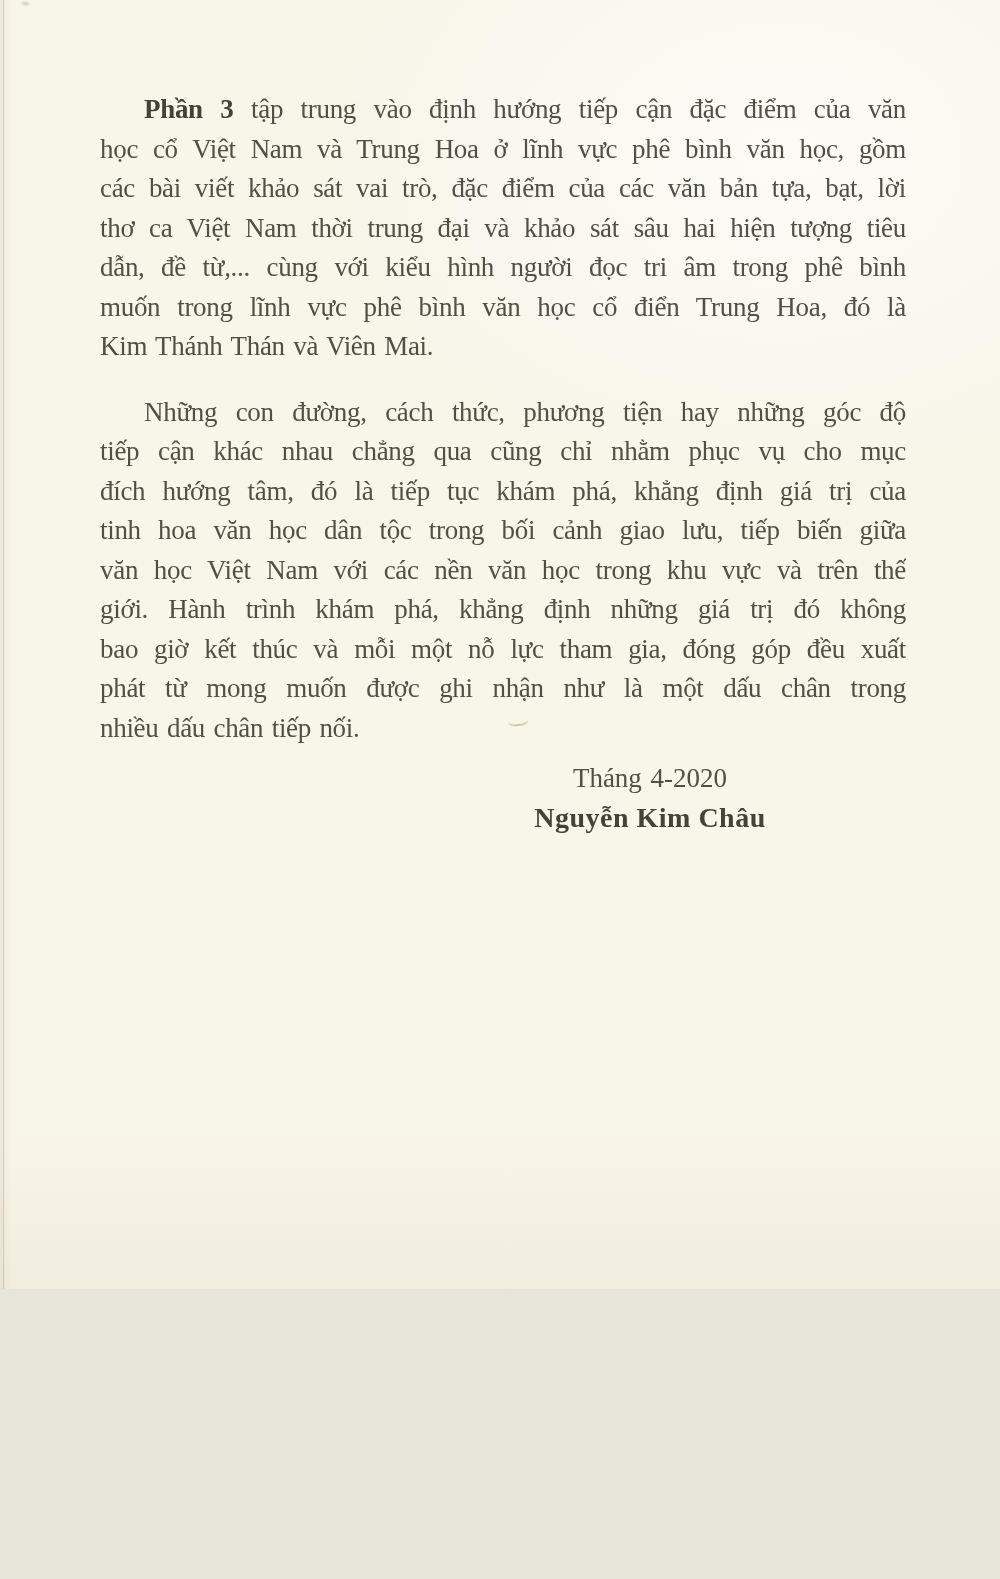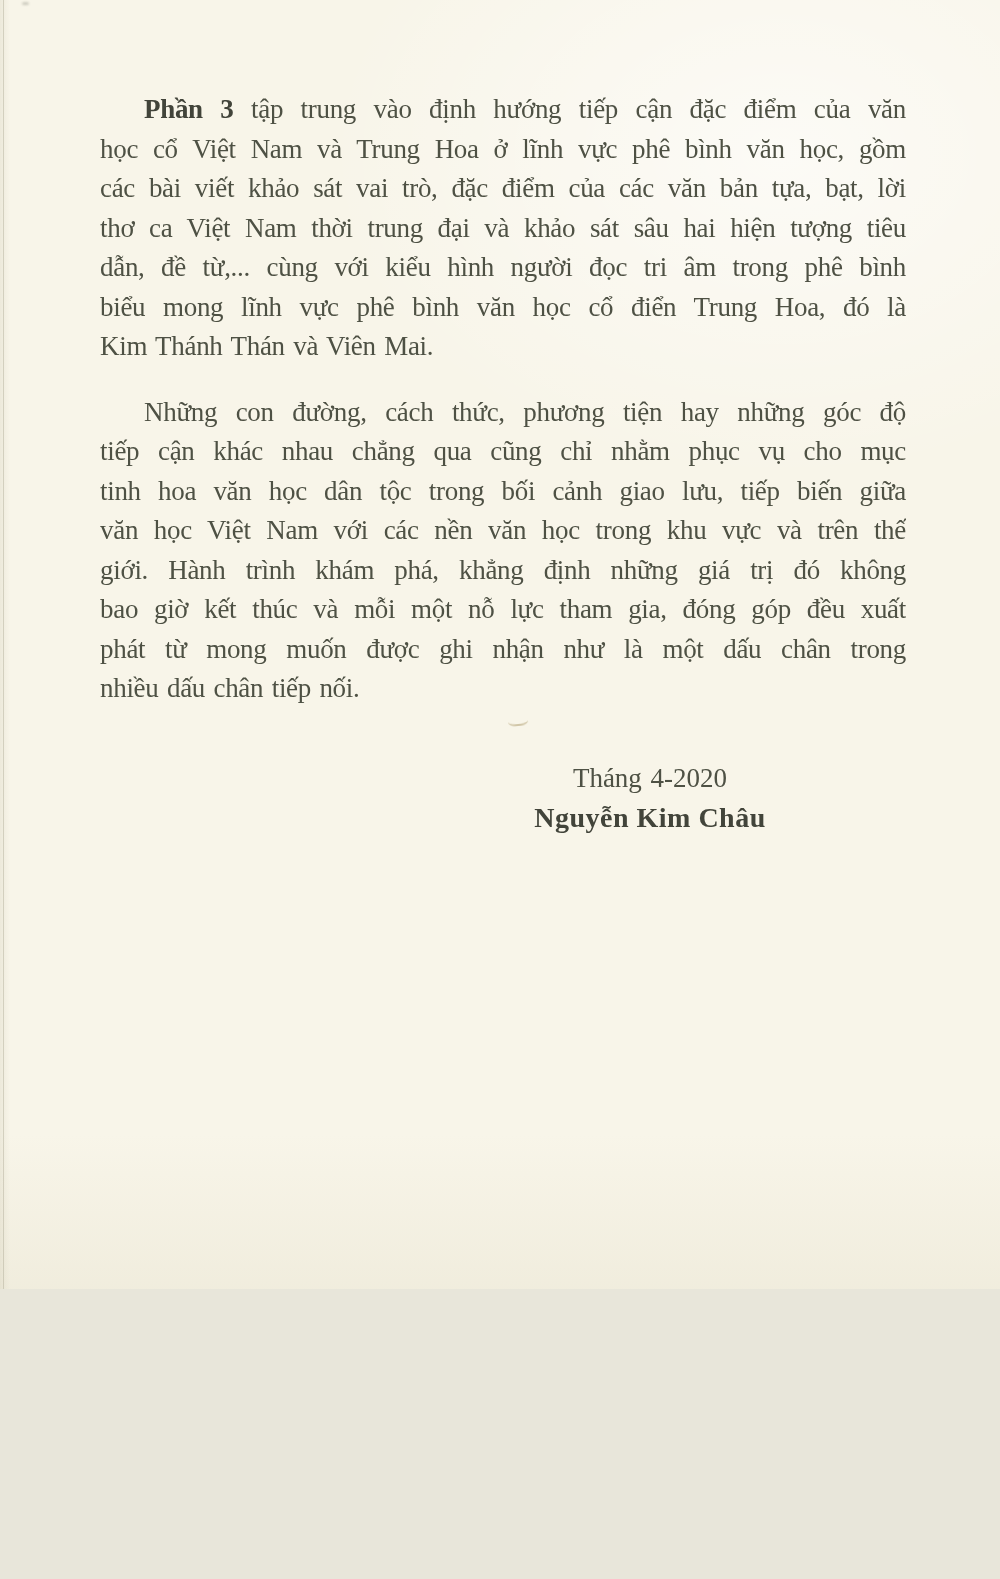--- a/index.html
+++ b/index.html
@@ -131,26 +131,27 @@
 <div class="page">
   <div class="edge-line"></div>
 
   <div class="textblock">
     <div class="para">
         <div class="line first"><b>Phần 3</b> tập trung vào định hướng tiếp cận đặc điểm của văn</div>
         <div class="line">học cổ Việt Nam và Trung Hoa ở lĩnh vực phê bình văn học, gồm</div>
         <div class="line">các bài viết khảo sát vai trò, đặc điểm của các văn bản tựa, bạt, lời</div>
         <div class="line">thơ ca Việt Nam thời trung đại và khảo sát sâu hai hiện tượng tiêu</div>
         <div class="line">dẫn, đề từ,... cùng với kiểu hình người đọc tri âm trong phê bình</div>
-        <div class="line">biểu mong lĩnh vực phê bình văn học cổ điển Trung Hoa, đó là</div>
+        <div class="line">muốn trong lĩnh vực phê bình văn học cổ điển Trung Hoa, đó là</div>
         <div class="line last">Kim Thánh Thán và Viên Mai.</div>
       </div>
     <div class="para">
         <div class="line first">Những con đường, cách thức, phương tiện hay những góc độ</div>
         <div class="line">tiếp cận khác nhau chẳng qua cũng chỉ nhằm phục vụ cho mục</div>
+        <div class="line">đích hướng tâm, đó là tiếp tục khám phá, khẳng định giá trị của</div>
         <div class="line">tinh hoa văn học dân tộc trong bối cảnh giao lưu, tiếp biến giữa</div>
         <div class="line">văn học Việt Nam với các nền văn học trong khu vực và trên thế</div>
         <div class="line">giới. Hành trình khám phá, khẳng định những giá trị đó không</div>
         <div class="line">bao giờ kết thúc và mỗi một nỗ lực tham gia, đóng góp đều xuất</div>
         <div class="line">phát từ mong muốn được ghi nhận như là một dấu chân trong</div>
         <div class="line last">nhiều dấu chân tiếp nối.</div>
       </div>
   </div>
 
   <div class="signature">

